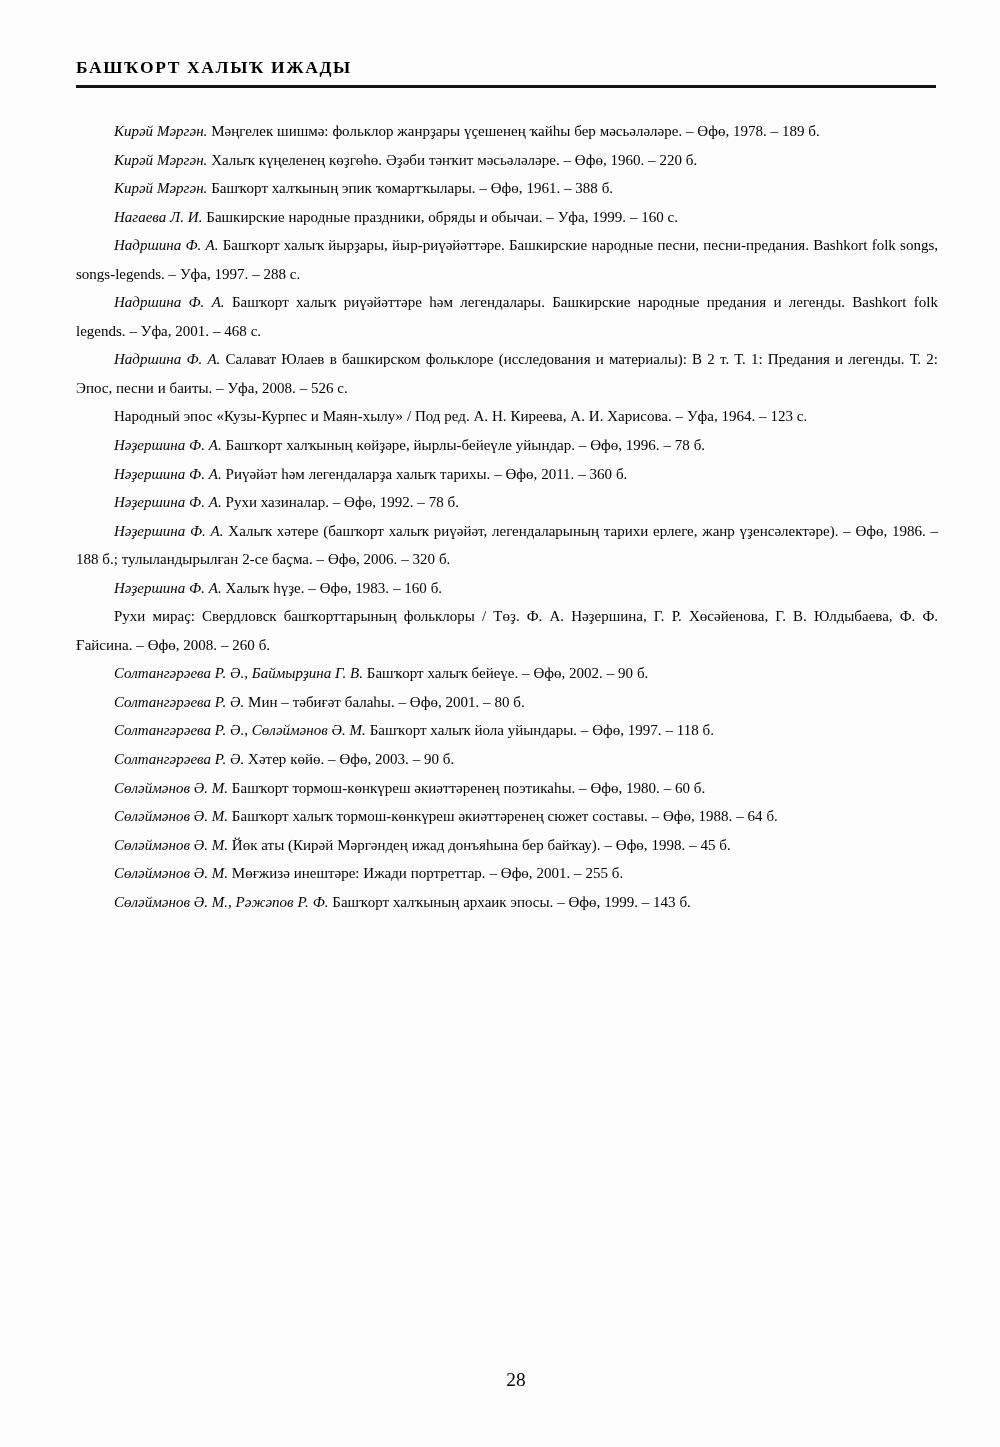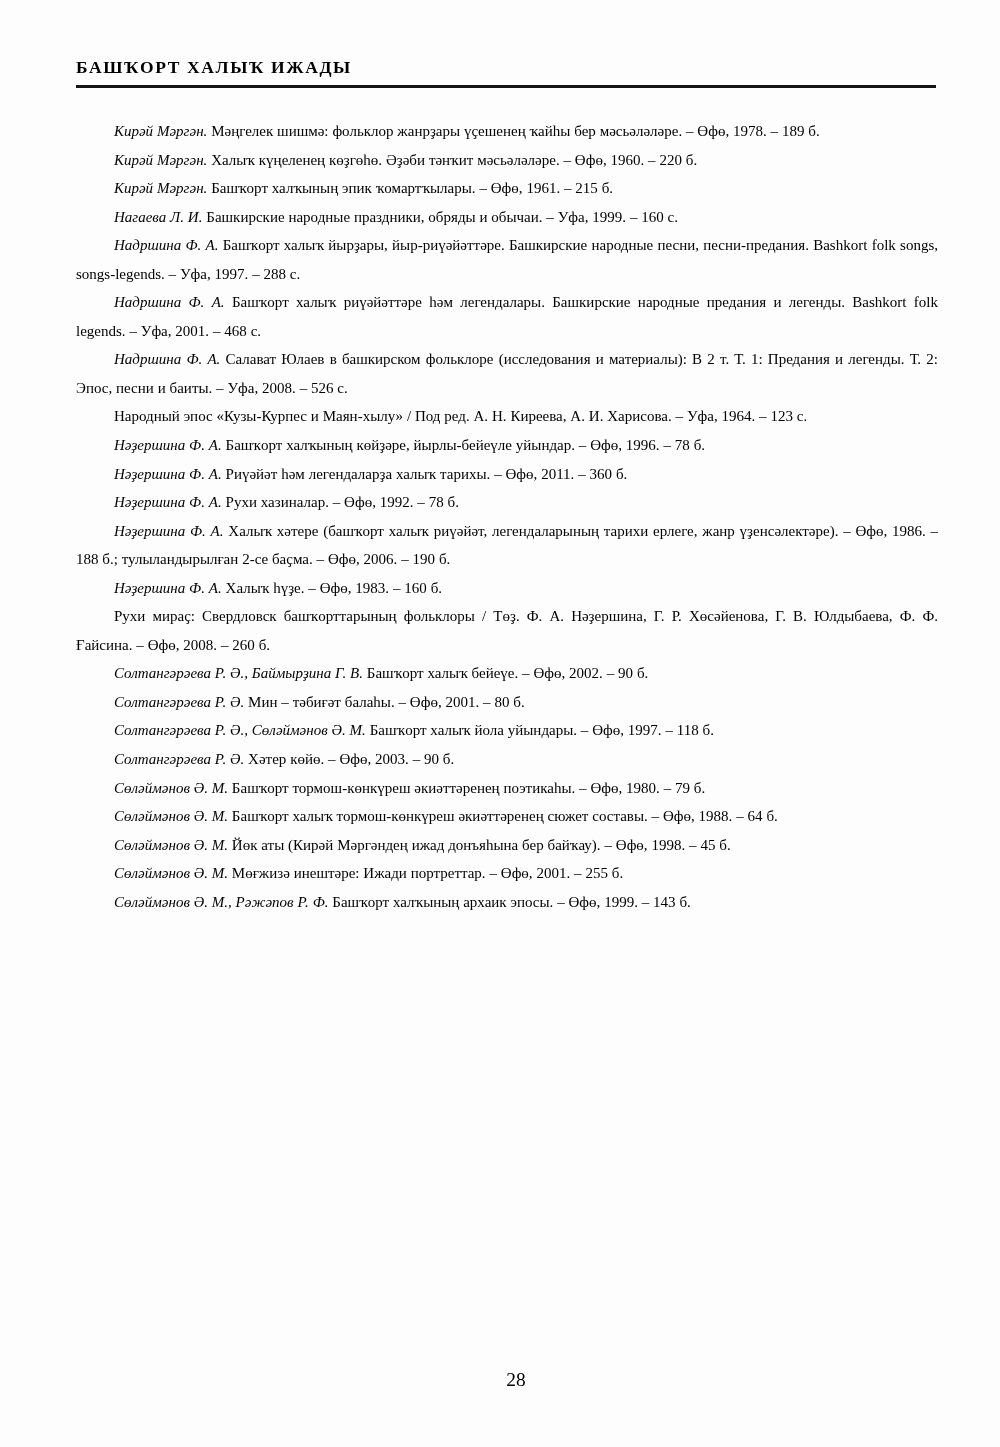--- a/index.html
+++ b/index.html
@@ -88,37 +88,37 @@
 <div class="page">
 
   <div class="header-zone">
     <div class="running-head">БАШҠОРТ ХАЛЫҠ ИЖАДЫ</div>
     <div class="rule"></div>
   </div>
 
   <div class="body-zone" id="bib-list">
       <p class="entry"><span class="au">Кирәй Мәргән.</span><span class="rest"> Мәңгелек шишмә: фольклор жанрҙары үҫешенең ҡайһы бер мәсьәләләре. – Өфө, 1978. – 189 б.</span></p>
       <p class="entry"><span class="au">Кирәй Мәргән.</span><span class="rest"> Халыҡ күңеленең көҙгөһө. Әҙәби тәнҡит мәсьәләләре. – Өфө, 1960. – 220 б.</span></p>
-      <p class="entry"><span class="au">Кирәй Мәргән.</span><span class="rest"> Башҡорт халҡының эпик ҡомартҡылары. – Өфө, 1961. – 215 б.</span></p>
+      <p class="entry"><span class="au">Кирәй Мәргән.</span><span class="rest"> Башҡорт халҡының эпик ҡомартҡылары. – Өфө, 1961. – 388 б.</span></p>
       <p class="entry"><span class="au">Нагаева Л. И.</span><span class="rest"> Башкирские народные праздники, обряды и обычаи. – Уфа, 1999. – 160 с.</span></p>
       <p class="entry"><span class="au">Надршина Ф. А.</span><span class="rest"> Башҡорт халыҡ йырҙары, йыр-риүәйәттәре. Башкирские народные песни, песни-предания. Bashkort folk songs, songs-legends. – Уфа, 1997. – 288 с.</span></p>
       <p class="entry"><span class="au">Надршина Ф. А.</span><span class="rest"> Башҡорт халыҡ риүәйәттәре һәм легендалары. Башкирские народные предания и легенды. Bashkort folk legends. – Уфа, 2001. – 468 с.</span></p>
       <p class="entry"><span class="au">Надршина Ф. А.</span><span class="rest"> Салават Юлаев в башкирском фольклоре (исследования и материалы): В 2 т. Т. 1: Предания и легенды. Т. 2: Эпос, песни и баиты. – Уфа, 2008. – 526 с.</span></p>
       <p class="entry"><span class="rest">Народный эпос «Кузы-Курпес и Маян-хылу» / Под ред. А. Н. Киреева, А. И. Харисова. – Уфа, 1964. – 123 с.</span></p>
       <p class="entry"><span class="au">Нәҙершина Ф. А.</span><span class="rest"> Башҡорт халҡының көйҙәре, йырлы-бейеүле уйындар. – Өфө, 1996. – 78 б.</span></p>
       <p class="entry"><span class="au">Нәҙершина Ф. А.</span><span class="rest"> Риүәйәт һәм легендаларҙа халыҡ тарихы. – Өфө, 2011. – 360 б.</span></p>
       <p class="entry"><span class="au">Нәҙершина Ф. А.</span><span class="rest"> Рухи хазиналар. – Өфө, 1992. – 78 б.</span></p>
-      <p class="entry"><span class="au">Нәҙершина Ф. А.</span><span class="rest"> Халыҡ хәтере (башҡорт халыҡ риүәйәт, легендаларының тарихи ерлеге, жанр үҙенсәлектәре). – Өфө, 1986. – 188 б.; тулыландырылған 2-се баҫма. – Өфө, 2006. – 190 б.</span></p>
+      <p class="entry"><span class="au">Нәҙершина Ф. А.</span><span class="rest"> Халыҡ хәтере (башҡорт халыҡ риүәйәт, легендаларының тарихи ерлеге, жанр үҙенсәлектәре). – Өфө, 1986. – 188 б.; тулыландырылған 2-се баҫма. – Өфө, 2006. – 320 б.</span></p>
       <p class="entry"><span class="au">Нәҙершина Ф. А.</span><span class="rest"> Халыҡ һүҙе. – Өфө, 1983. – 160 б.</span></p>
       <p class="entry"><span class="rest">Рухи мираҫ: Свердловск башҡорттарының фольклоры / Төҙ. Ф. А. Нәҙершина, Г. Р. Хөсәйенова, Г. В. Юлдыбаева, Ф. Ф. Ғайсина. – Өфө, 2008. – 260 б.</span></p>
       <p class="entry"><span class="au">Солтангәрәева Р. Ә., Баймырҙина Г. В.</span><span class="rest"> Башҡорт халыҡ бейеүе. – Өфө, 2002. – 90 б.</span></p>
       <p class="entry"><span class="au">Солтангәрәева Р. Ә.</span><span class="rest"> Мин – тәбиғәт балаһы. – Өфө, 2001. – 80 б.</span></p>
       <p class="entry"><span class="au">Солтангәрәева Р. Ә., Сөләймәнов Ә. М.</span><span class="rest"> Башҡорт халыҡ йола уйындары. – Өфө, 1997. – 118 б.</span></p>
       <p class="entry"><span class="au">Солтангәрәева Р. Ә.</span><span class="rest"> Хәтер көйө. – Өфө, 2003. – 90 б.</span></p>
-      <p class="entry"><span class="au">Сөләймәнов Ә. М.</span><span class="rest"> Башҡорт тормош-көнкүреш әкиәттәренең поэтикаһы. – Өфө, 1980. – 79 б.</span></p>
+      <p class="entry"><span class="au">Сөләймәнов Ә. М.</span><span class="rest"> Башҡорт тормош-көнкүреш әкиәттәренең поэтикаһы. – Өфө, 1980. – 60 б.</span></p>
       <p class="entry"><span class="au">Сөләймәнов Ә. М.</span><span class="rest"> Башҡорт халыҡ тормош-көнкүреш әкиәттәренең сюжет составы. – Өфө, 1988. – 64 б.</span></p>
       <p class="entry"><span class="au">Сөләймәнов Ә. М.</span><span class="rest"> Йөк аты (Кирәй Мәргәндең ижад донъяһына бер байҡау). – Өфө, 1998. – 45 б.</span></p>
       <p class="entry"><span class="au">Сөләймәнов Ә. М.</span><span class="rest"> Мөғжизә инештәре: Ижади портреттар. – Өфө, 2001. – 255 б.</span></p>
       <p class="entry"><span class="au">Сөләймәнов Ә. М., Рәжәпов Р. Ф.</span><span class="rest"> Башҡорт халҡының архаик эпосы. – Өфө, 1999. – 143 б.</span></p>
     </div>
 
   <div class="folio">28</div>
 
 </div>
 

